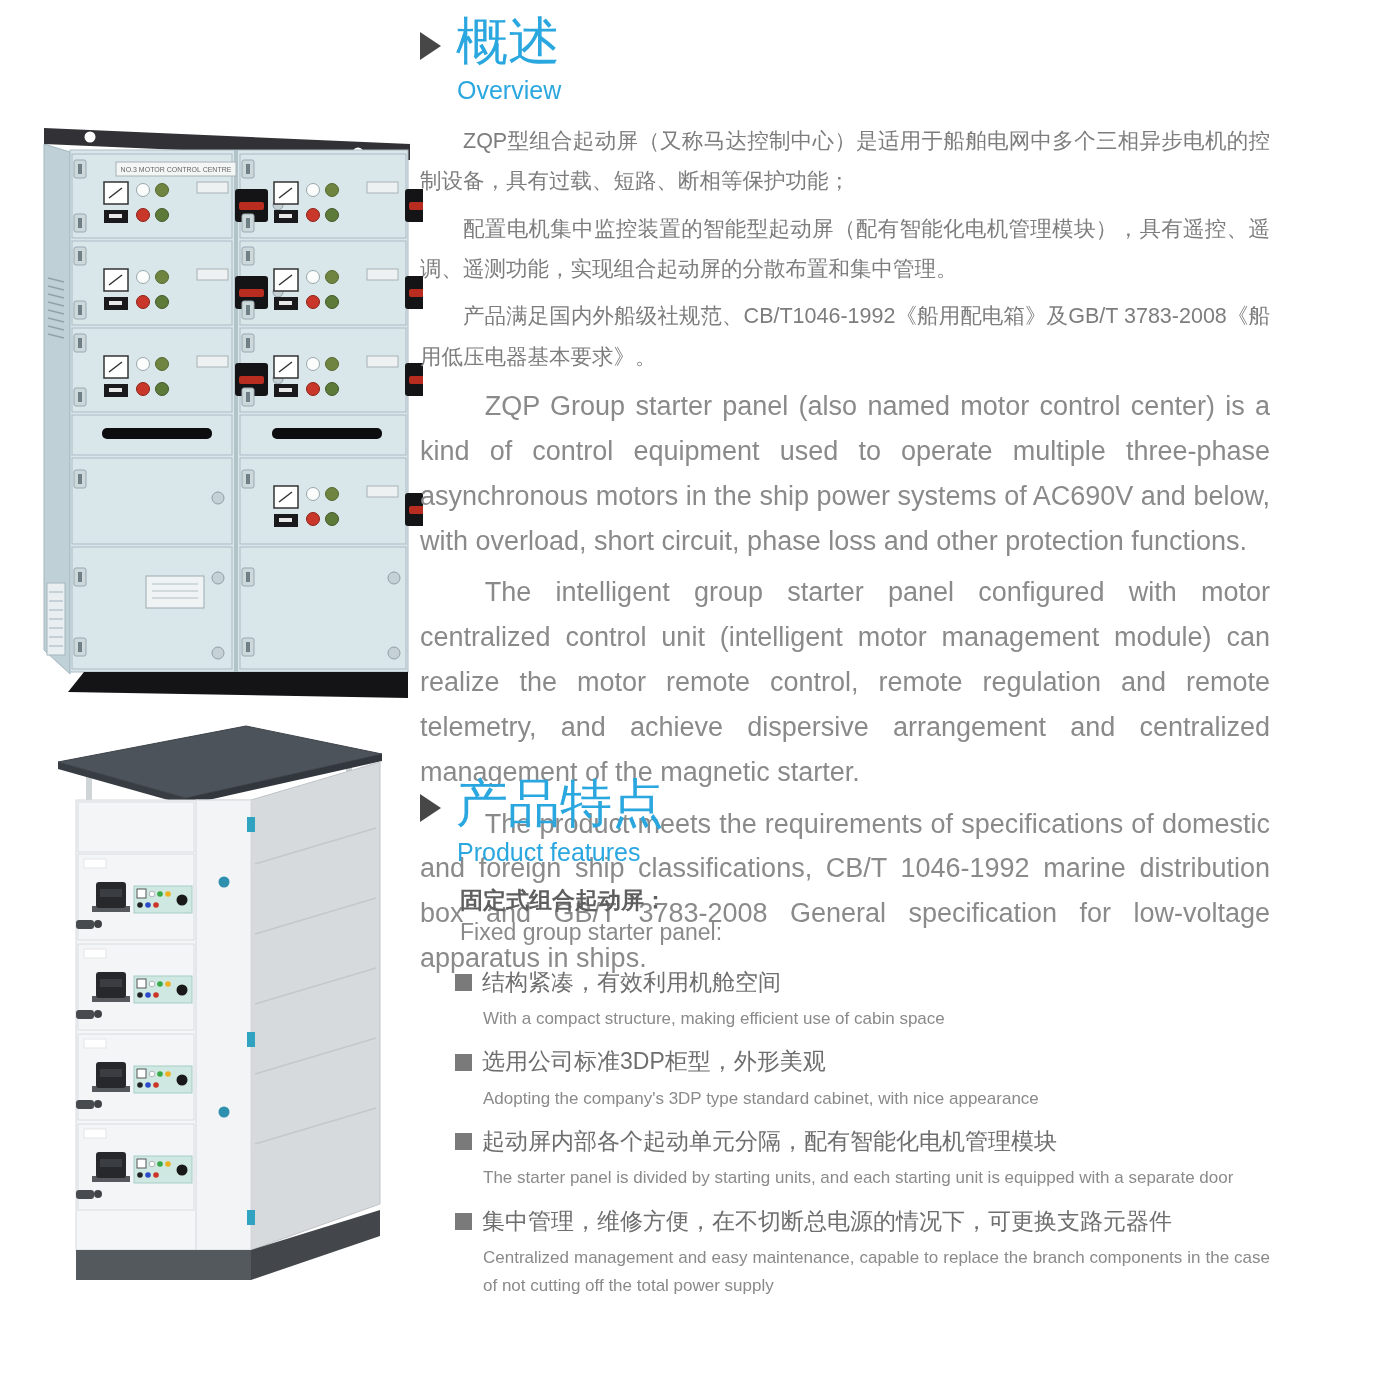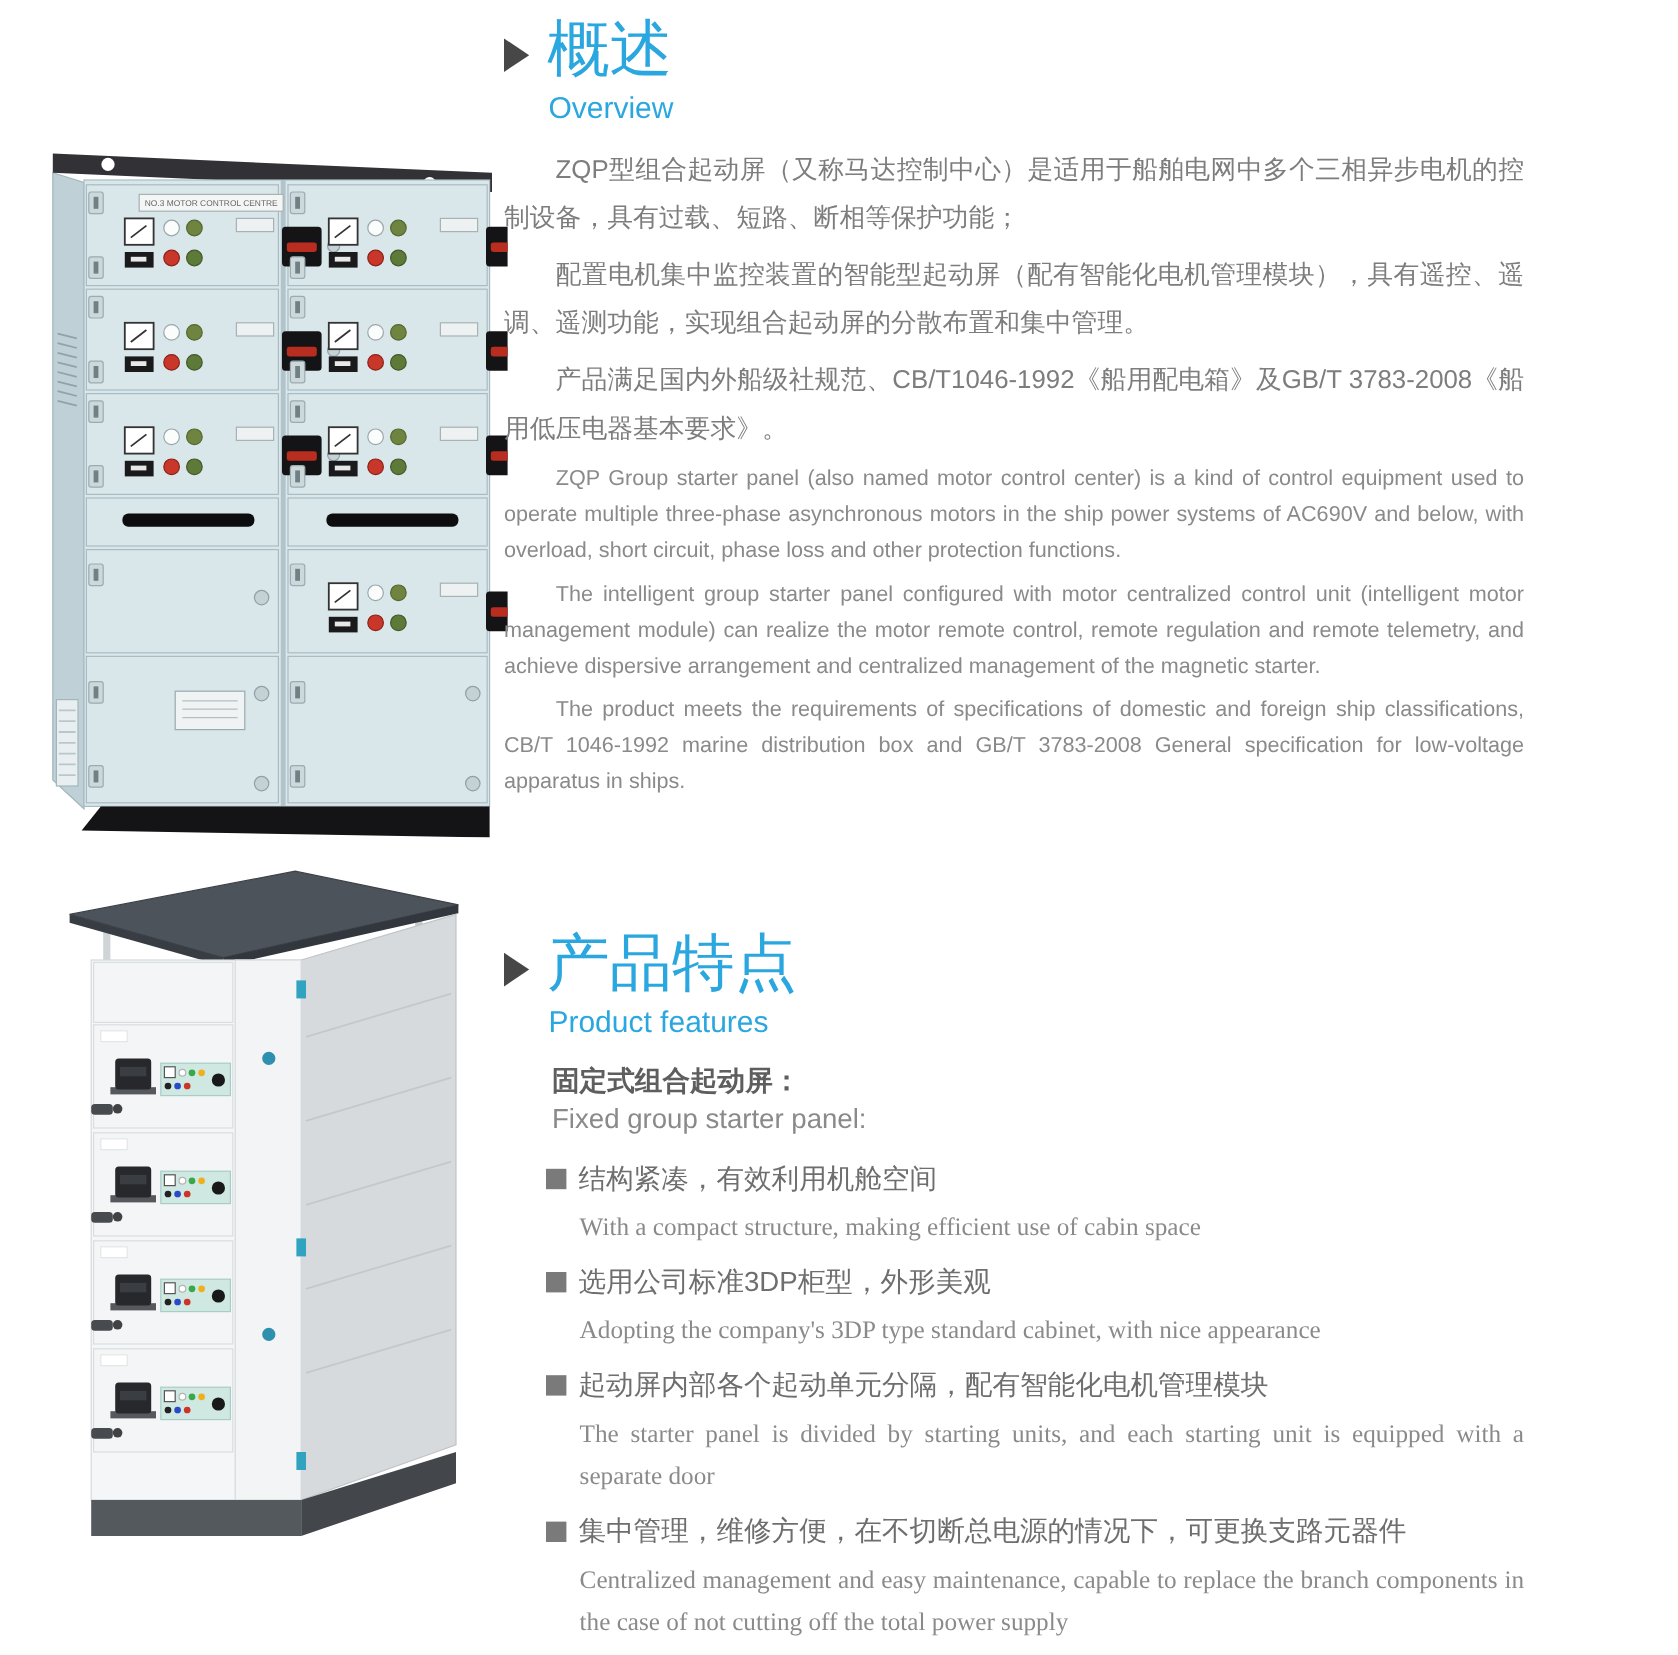--- a/index.html
+++ b/index.html
@@ -23,35 +23,34 @@
   }
   .sec-title { font-size:52px; line-height:1.15; color:#2ba7e0; font-weight:500; margin:0; }
   .sec-en    { font-size:25px; color:#2ba7e0; margin:4px 0 16px 37px; }
 
   .para-wrap { margin-top:2px; }
   p.cn {
     font-size:21.5px; color:#7d7d7d; line-height:1.88;
     text-align:justify; text-indent:2em; margin:0 0 7px 0;
   }
   p.en {
-    font-size:18px; color:#8a8a8a; line-height:1.66;
+    font-size:27px; color:#8a8a8a; line-height:1.66;
     text-align:justify; text-indent:2.4em; margin:0 0 7px 0;
   }
 
   .feat-sub-cn { font-size:23px; font-weight:bold; color:#5e5e5e; margin:18px 0 3px 40px; }
   .feat-sub-en { font-size:23px; color:#8a8a8a; margin:0 0 16px 40px; }
 
   .feat-list { list-style:none; margin:0 0 0 35px; padding:0; }
   .feat-item { margin:0 0 6px 0; }
   .feat-cn { font-size:23px; color:#6e6e6e; line-height:1.8; display:flex; align-items:center; }
   .sq { display:inline-block; width:17px; height:17px; background:#7a7a7a; margin-right:10px; flex:0 0 auto; }
   .feat-en {
-    font-size:21px; color:#8a8a8a; line-height:1.66; margin:2px 0 8px 28px;
+    font-size:17px; color:#8a8a8a; line-height:1.66; margin:2px 0 8px 28px;
     text-align:justify;
-    font-family:Liberation Serif, serif;
   }
 
   
   .fig1 { position:absolute; left:28px; top:98px;  width:395px; height:600px; }
   .fig2 { position:absolute; left:48px; top:712px; width:345px; height:578px; }
   svg { display:block; }
 </style>
 </head>
 <body>
 

